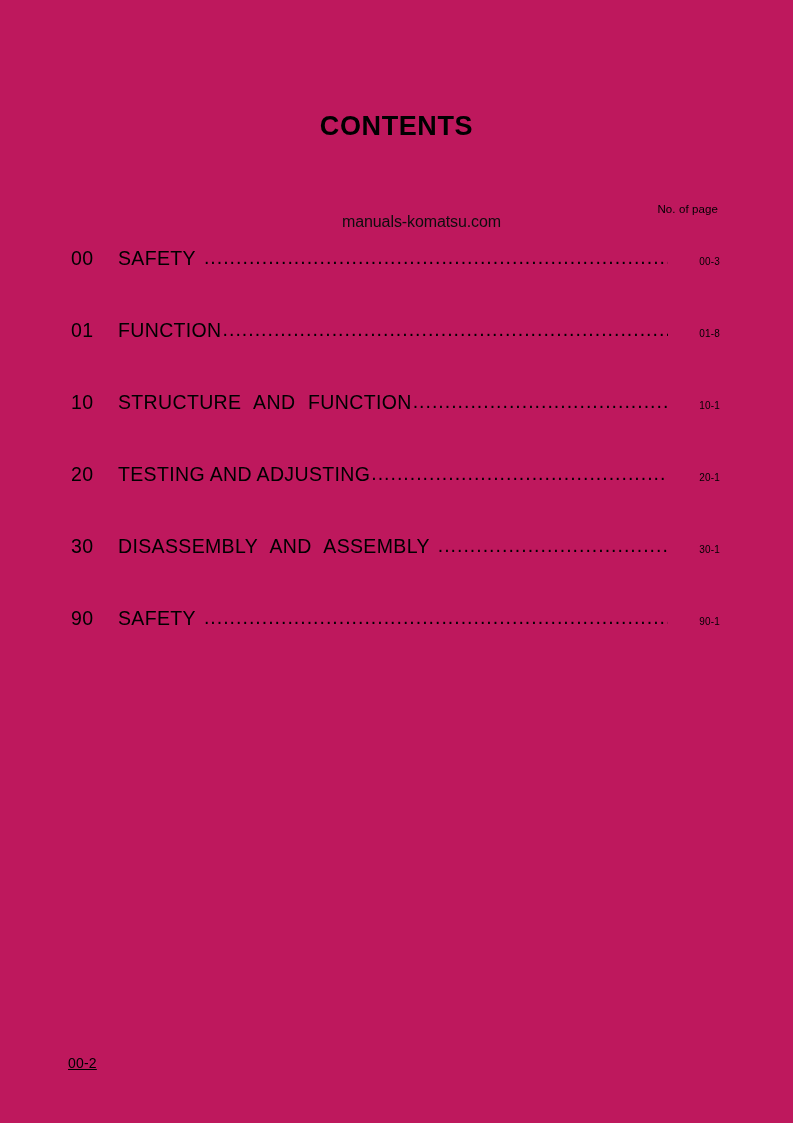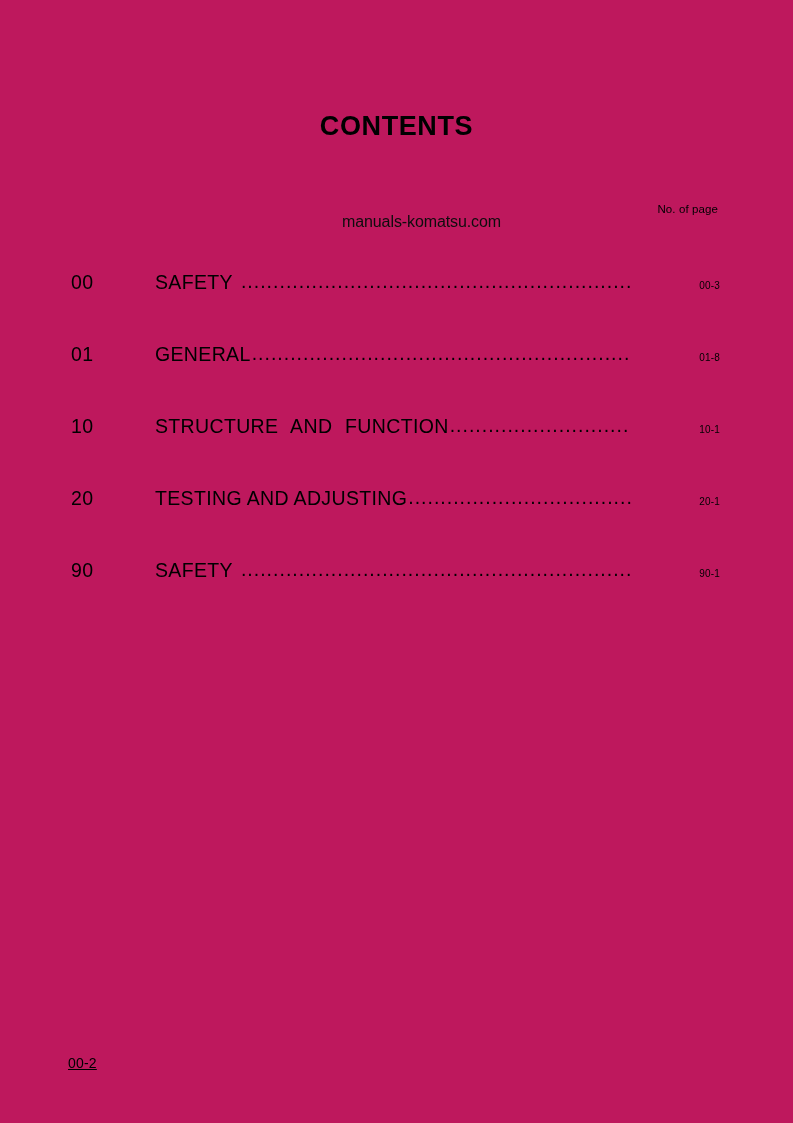--- a/index.html
+++ b/index.html
@@ -51,25 +51,24 @@
     position: absolute;
     left: 71px;
     right: 73px;
     top: 222px;
   }
 
   .toc-row {
     position: relative;
     height: 72px;
     display: flex;
-    align-items: flex-end;
+    align-items: center;
     font-size: 19.5px;
     line-height: 24px;
     white-space: nowrap;
-    gap: 37px;
   }
 
   .toc-num {
     width: 47px;
     flex: 0 0 47px;
     letter-spacing: 0.3px;
   }
 
   .toc-mid {
     flex: 1 1 auto;
@@ -156,21 +155,21 @@
       <span class="toc-mid">
         <span class="toc-label">SAFETY</span>
         <span class="toc-leader pre-gap"></span>
       </span>
       <span class="toc-pageref">00-3</span>
     </div>
 
     <div class="toc-row">
       <span class="toc-num">01</span>
       <span class="toc-mid">
-        <span class="toc-label">GENERAL</span>
+        <span class="toc-label">FUNCTION</span>
         <span class="toc-leader"></span>
       </span>
       <span class="toc-pageref">01-8</span>
     </div>
 
     <div class="toc-row">
       <span class="toc-num">10</span>
       <span class="toc-mid">
         <span class="toc-label wide-words">STRUCTURE AND FUNCTION</span>
         <span class="toc-leader"></span>
@@ -180,20 +179,28 @@
 
     <div class="toc-row">
       <span class="toc-num">20</span>
       <span class="toc-mid">
         <span class="toc-label">TESTING AND ADJUSTING</span>
         <span class="toc-leader"></span>
       </span>
       <span class="toc-pageref">20-1</span>
     </div>
 
+    <div class="toc-row">
+      <span class="toc-num">30</span>
+      <span class="toc-mid">
+        <span class="toc-label wide-words">DISASSEMBLY AND ASSEMBLY</span>
+        <span class="toc-leader pre-gap"></span>
+      </span>
+      <span class="toc-pageref">30-1</span>
+    </div>
 
     <div class="toc-row">
       <span class="toc-num">90</span>
       <span class="toc-mid">
         <span class="toc-label">SAFETY</span>
         <span class="toc-leader pre-gap"></span>
       </span>
       <span class="toc-pageref">90-1</span>
     </div>
 

